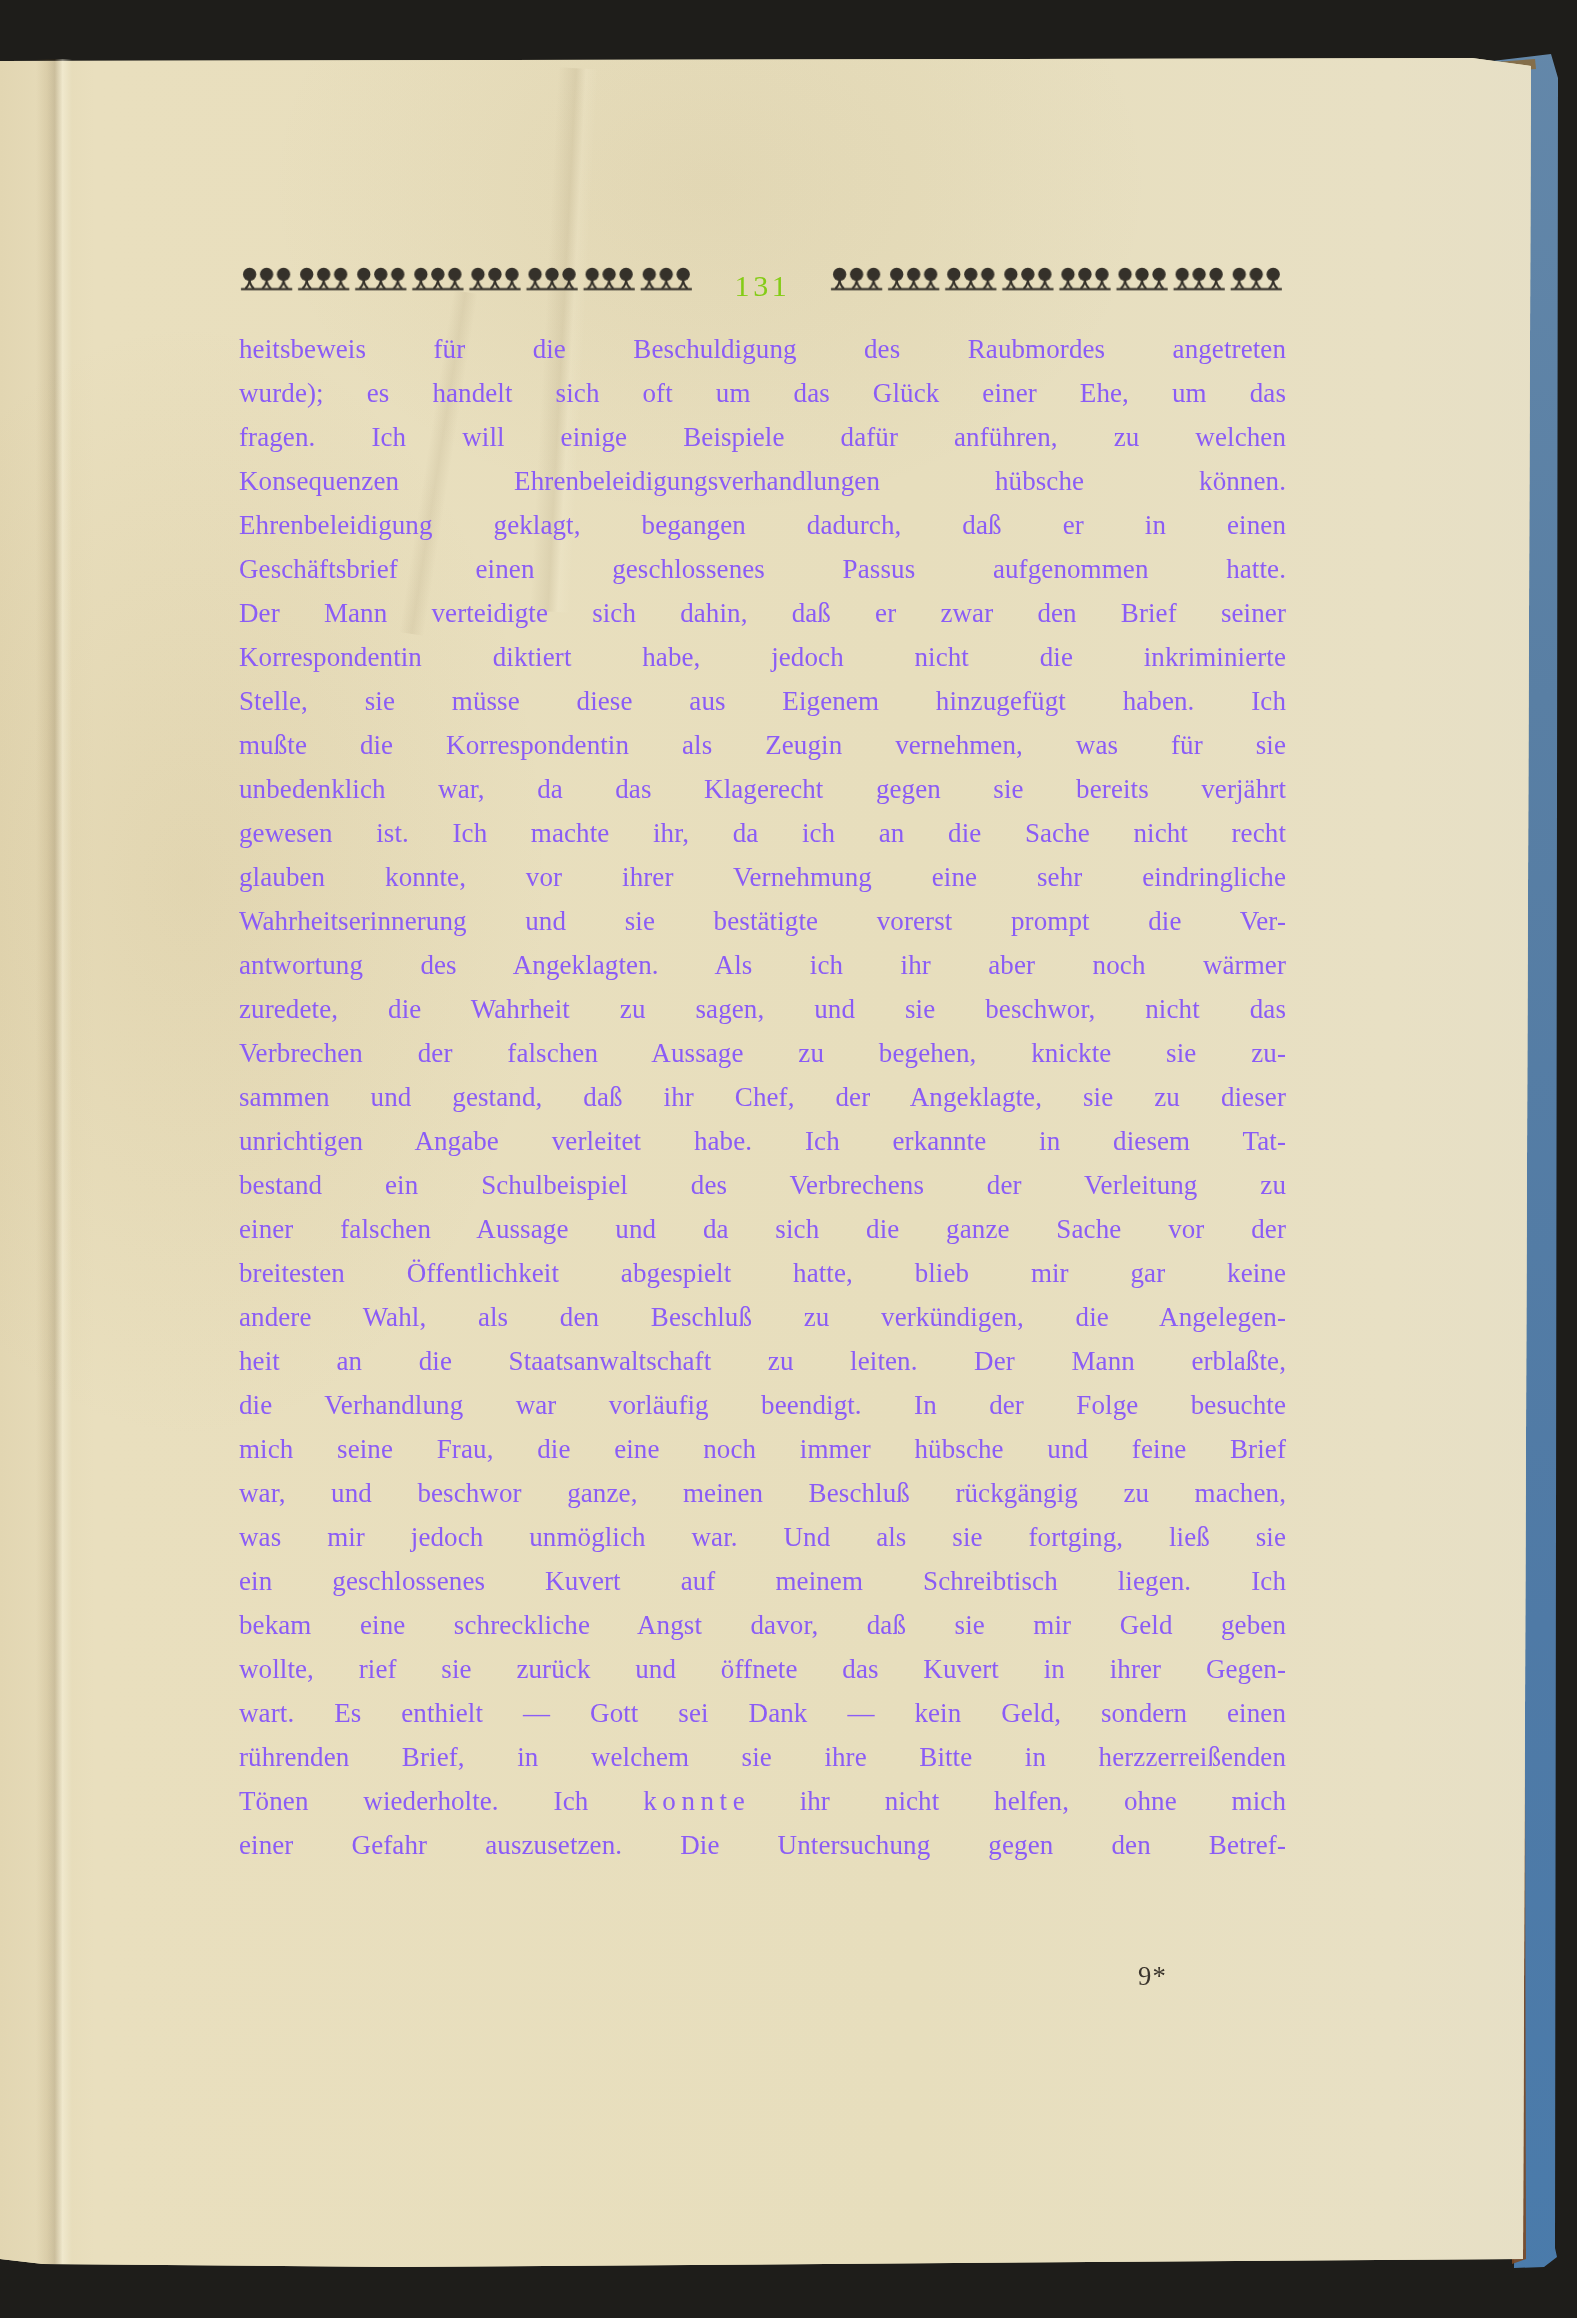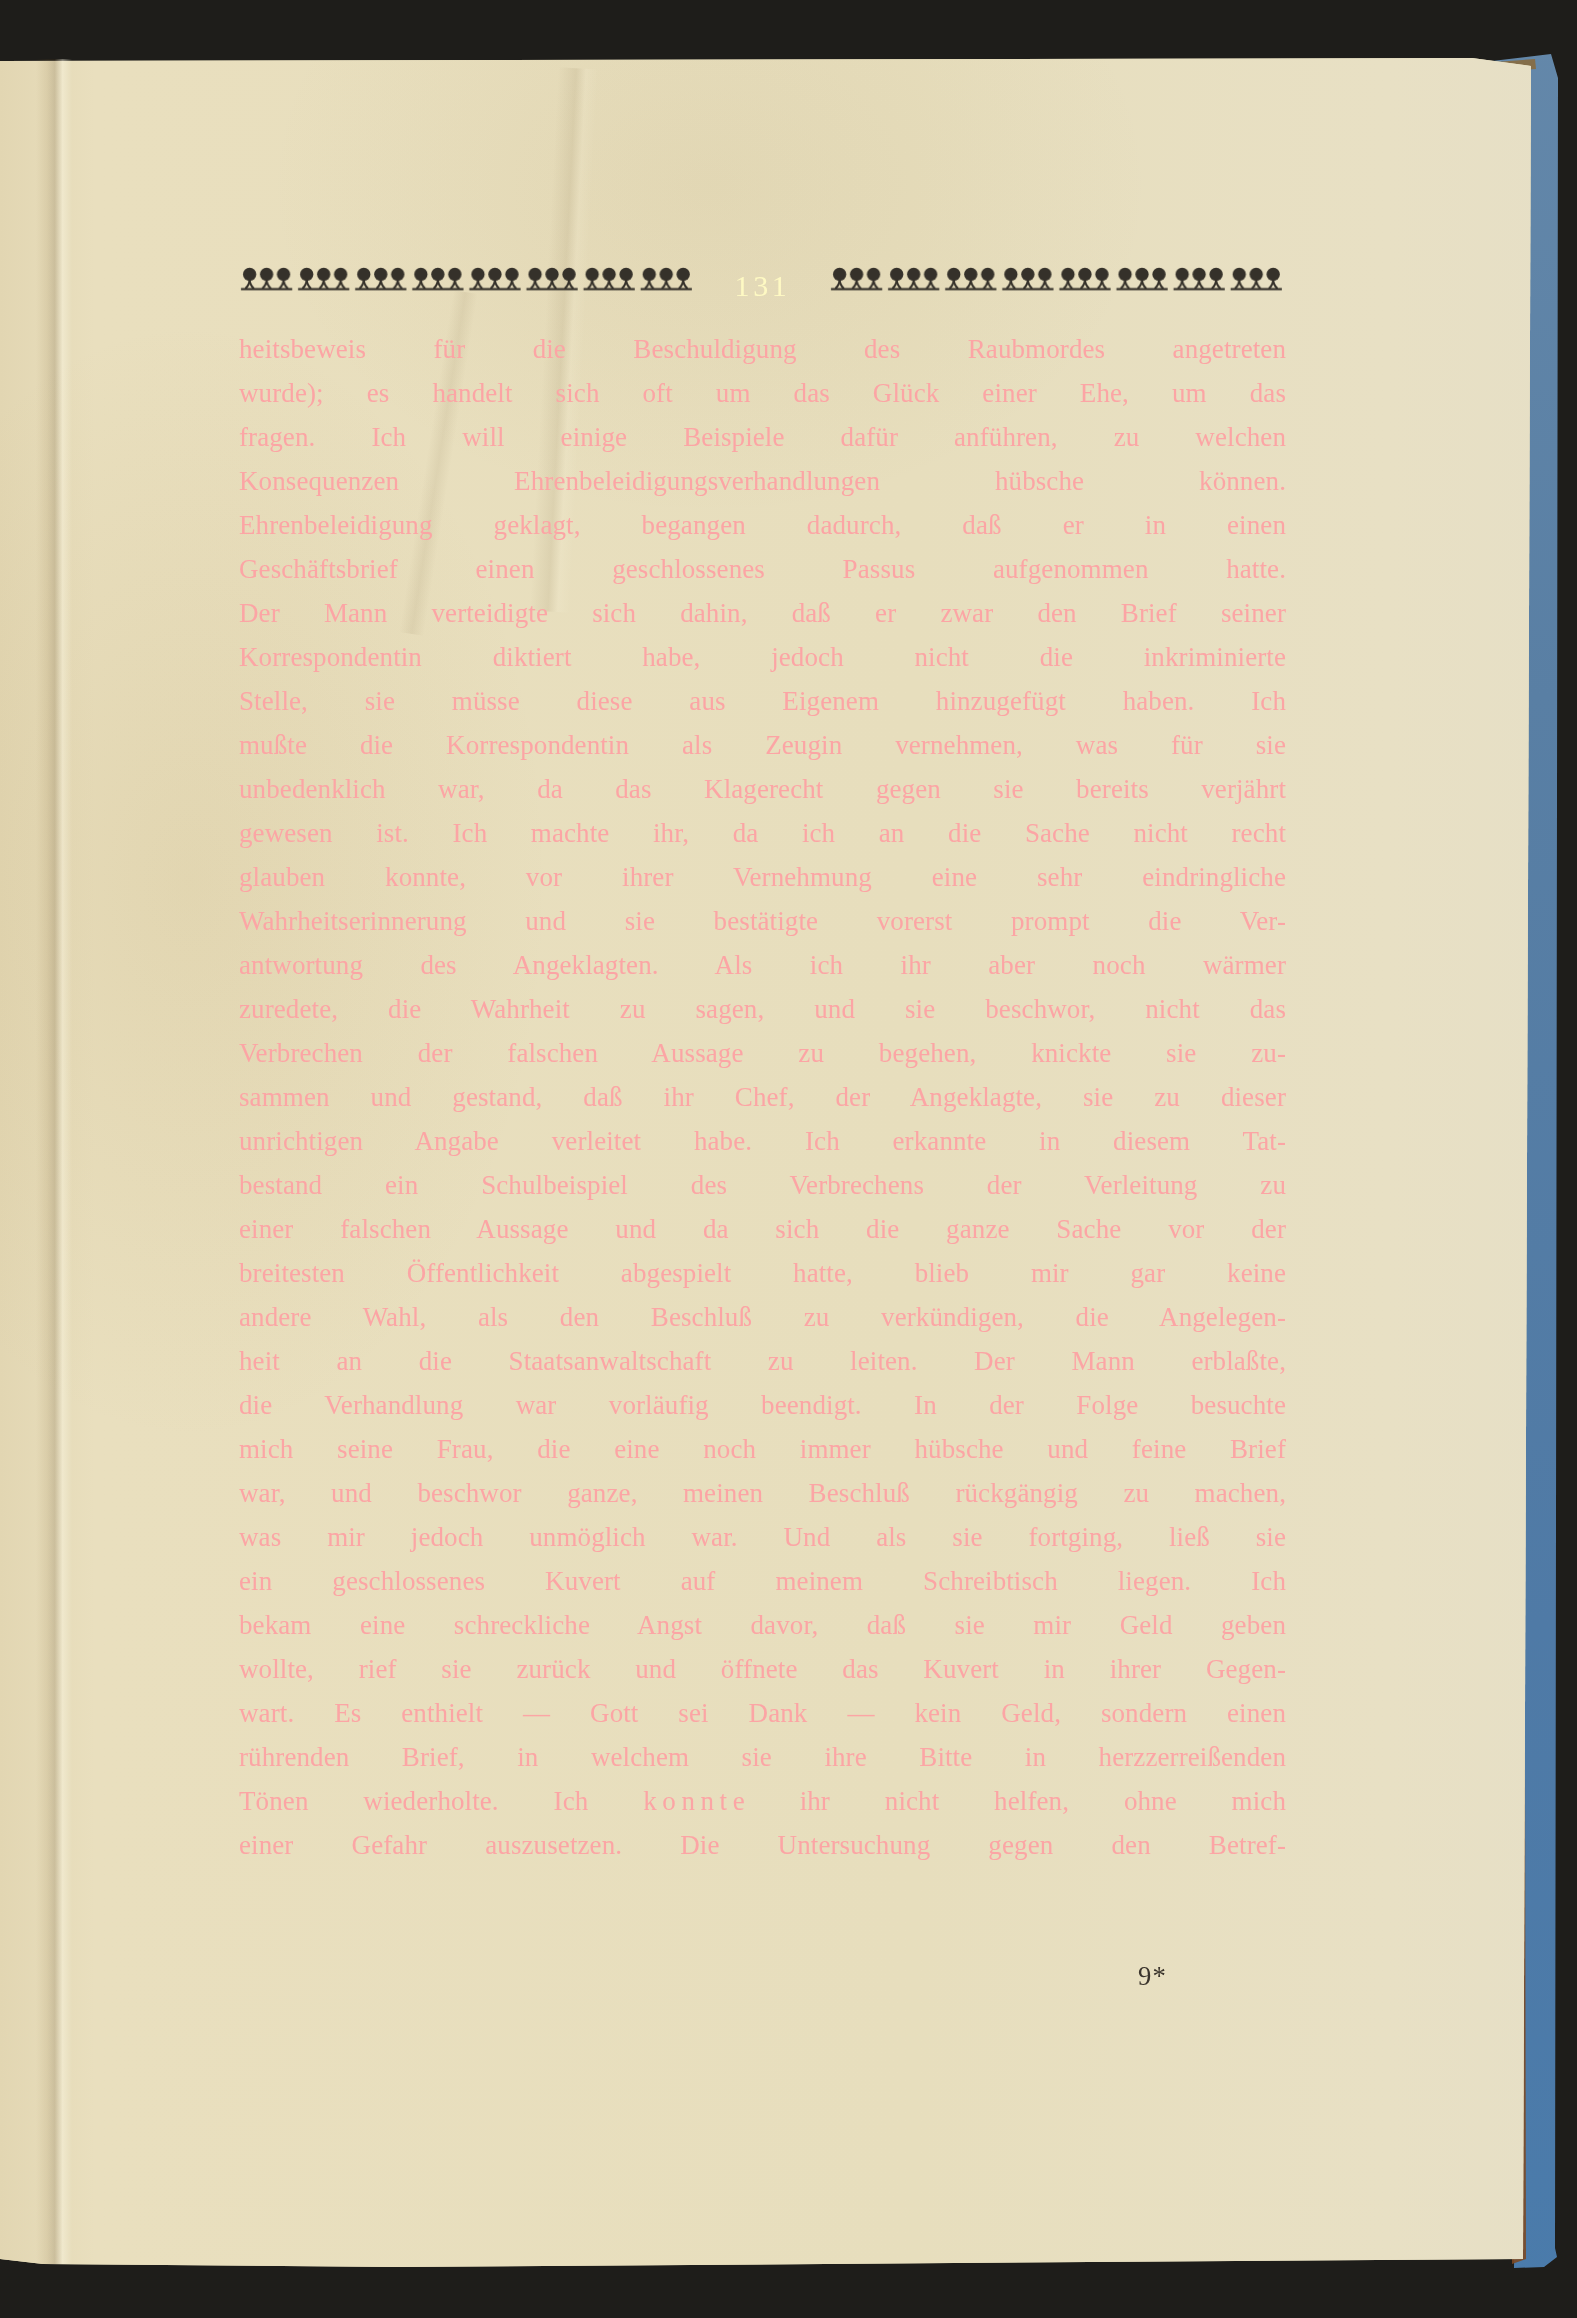--- a/index.html
+++ b/index.html
@@ -51,26 +51,26 @@
     transform:rotate(9deg);
   }
   
   .header{
     position:absolute;left:239px;top:262px;width:1047px;z-index:5;
     display:flex;justify-content:space-between;align-items:flex-start;
   }
   .orn{display:block;margin-top:3.7px;}
   .pageno{
     font-size:30px;line-height:1;margin-top:8.7px;letter-spacing:3.7px;
-    color:#fef9c3;
+    color:#84cc16;
   }
   
   .text-block{
     position:absolute;left:239px;top:327px;width:1047px;z-index:5;
-    color:#fca5a5;font-size:27px;word-spacing:1.2px;letter-spacing:0.1px;
+    color:#8b5cf6;font-size:27px;word-spacing:1.2px;letter-spacing:0.1px;
   }
   .tl{
     height:44px;line-height:44px;
     text-align:justify;text-align-last:justify;
     white-space:nowrap;
   }
   .tl.indent{text-indent:87px;}
   .signature{
     position:absolute;left:1138px;top:1963px;z-index:5;
     color:#3a342c;font-size:26.6px;line-height:1;letter-spacing:1.2px;

